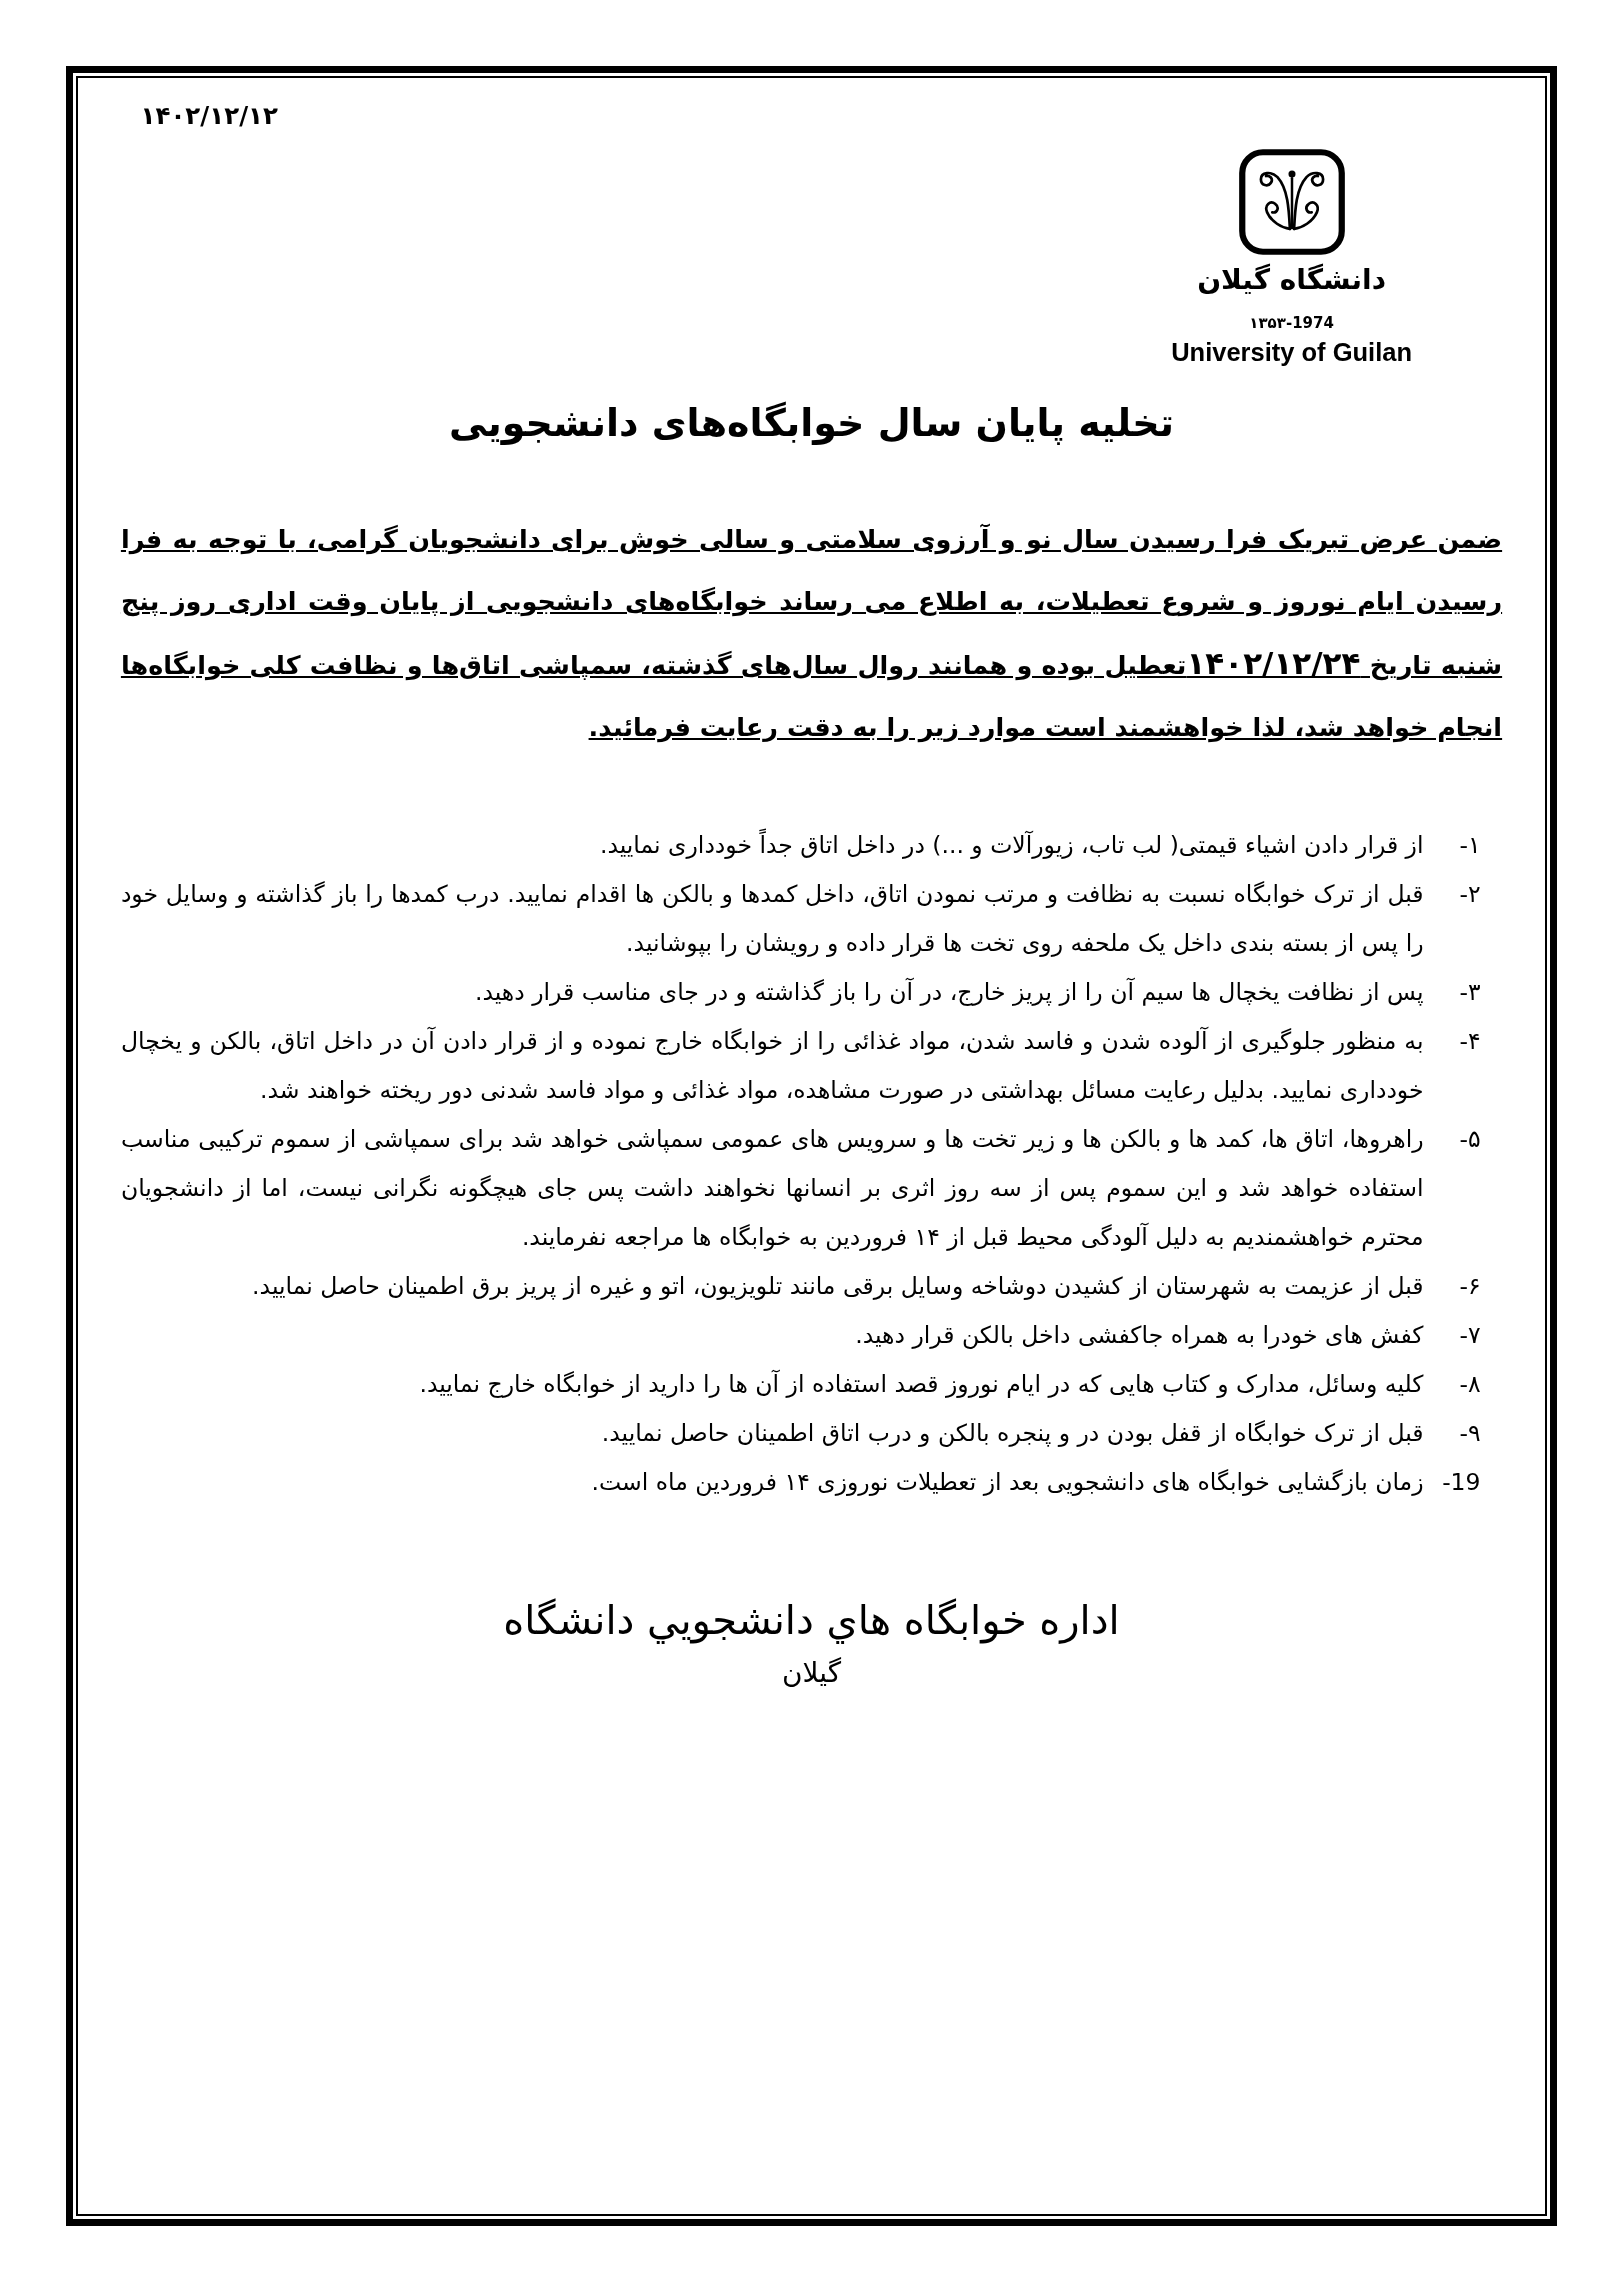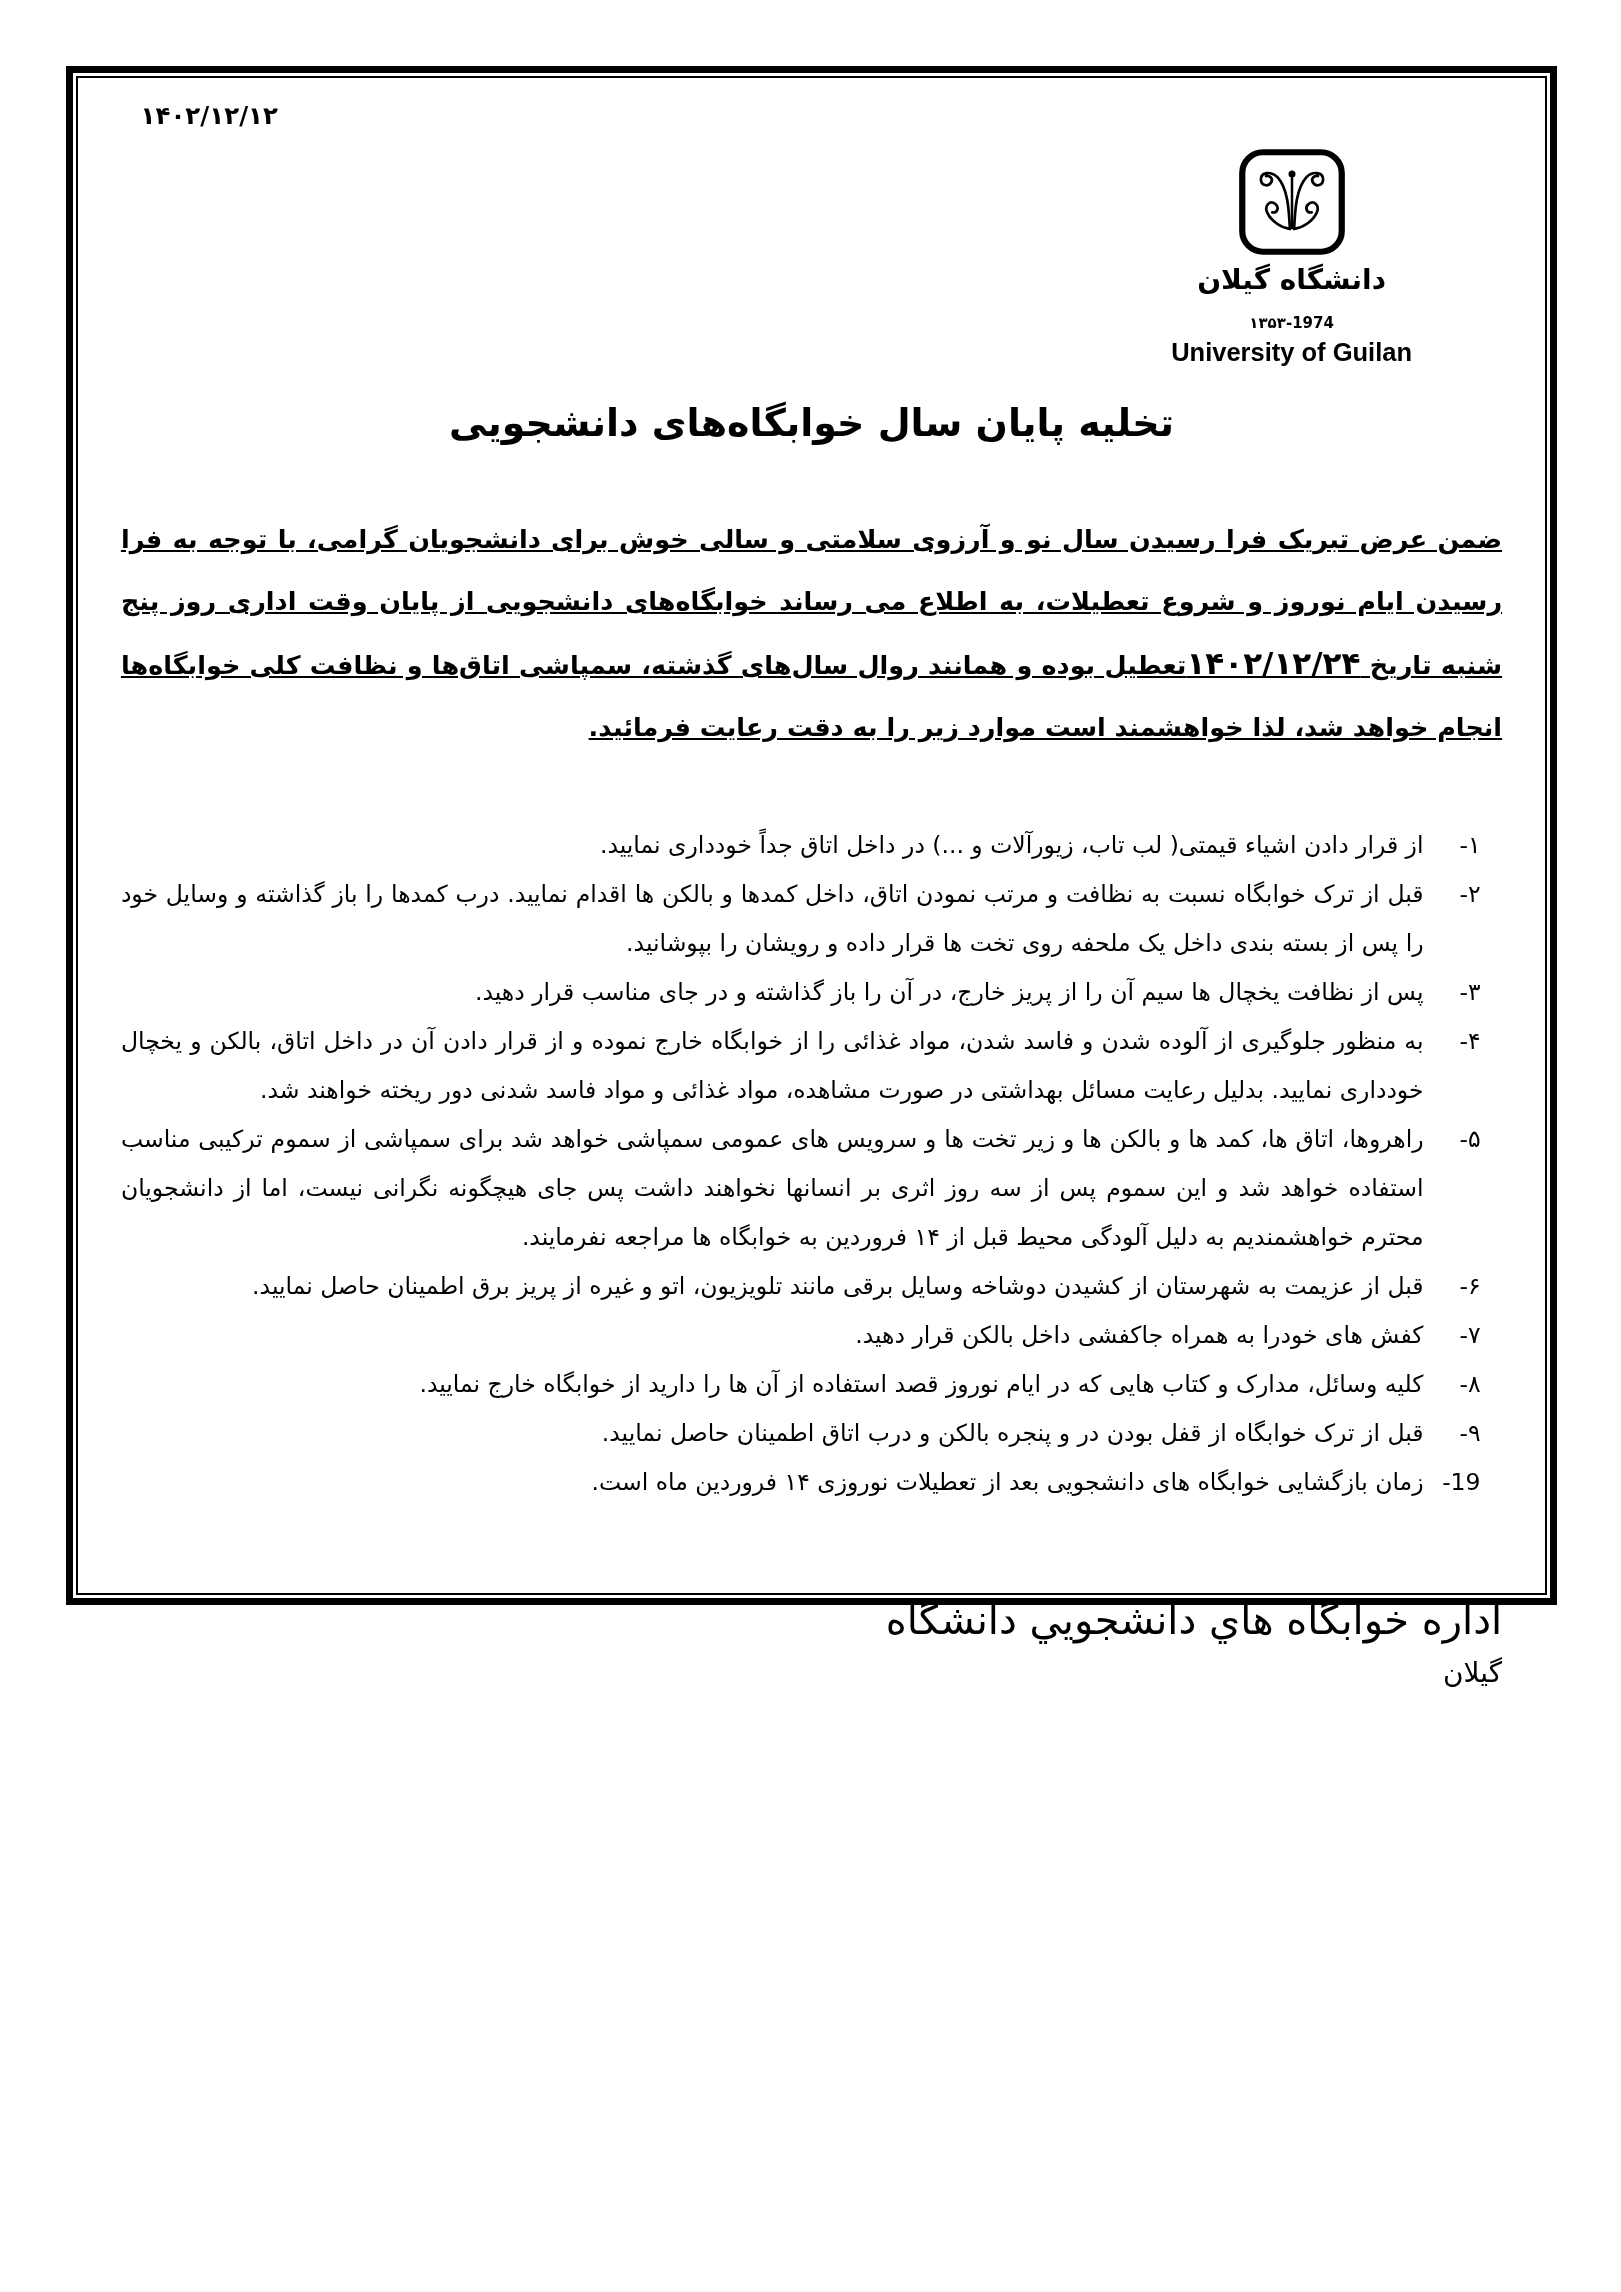--- a/index.html
+++ b/index.html
@@ -3,21 +3,21 @@
 <meta charset="utf-8">
 <style>
   * { margin:0; padding:0; box-sizing:border-box; }
   html,body { background:#ffffff; }
   body {
     width:1621px; height:2293px; position:relative;
     font-family:"DejaVu Sans", sans-serif; color:#000;
     overflow:hidden;
   }
   .frame-outer {
-    position:absolute; left:66px; top:66px; width:1491px; height:1539px;
+    position:absolute; left:66px; top:66px; width:1491px; height:2160px;
     border:7.8px solid #000;
   }
   .frame-inner {
     position:absolute; inset:2.9px; border:2.9px solid #000;
   }
   .content {
     position:absolute; inset:0; padding:9.8px 43px; direction:rtl;
   }
   
   .doc-header { position:relative; height:276px; }
@@ -43,21 +43,21 @@
     margin-top:63px; font-size:25.5px; font-weight:bold;
     line-height:62px; text-align:justify;text-decoration:underline;
   }
   .intro-date { font-size:31px; font-weight:900; }
   
   .rules { margin-top:63px; padding-right:21.6px; }
   .rule { display:flex; font-size:23.5px; line-height:49px; }
   .rule-num { flex:0 0 57px; }
   .rule-text { flex:1; text-align:justify; }
   
-  .signature { margin-top:90px; }
+  .signature { margin-top:90px; text-align:center; }
   .sig-line1 { font-size:40px; letter-spacing:16.7px; }
   .sig-line2 { font-size:28px; letter-spacing:7.8px; margin-top:13.7px; }
 </style>
 </head>
 <body>
 
 <div class="frame-outer">
   <div class="frame-inner">
     <div class="content">
 

